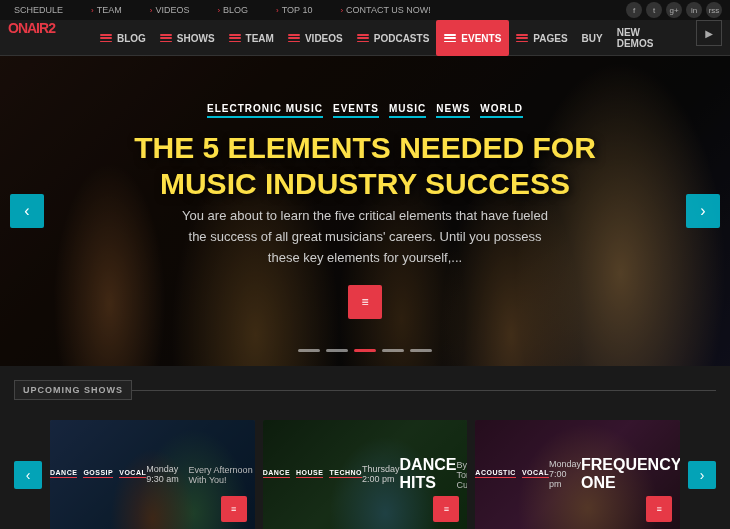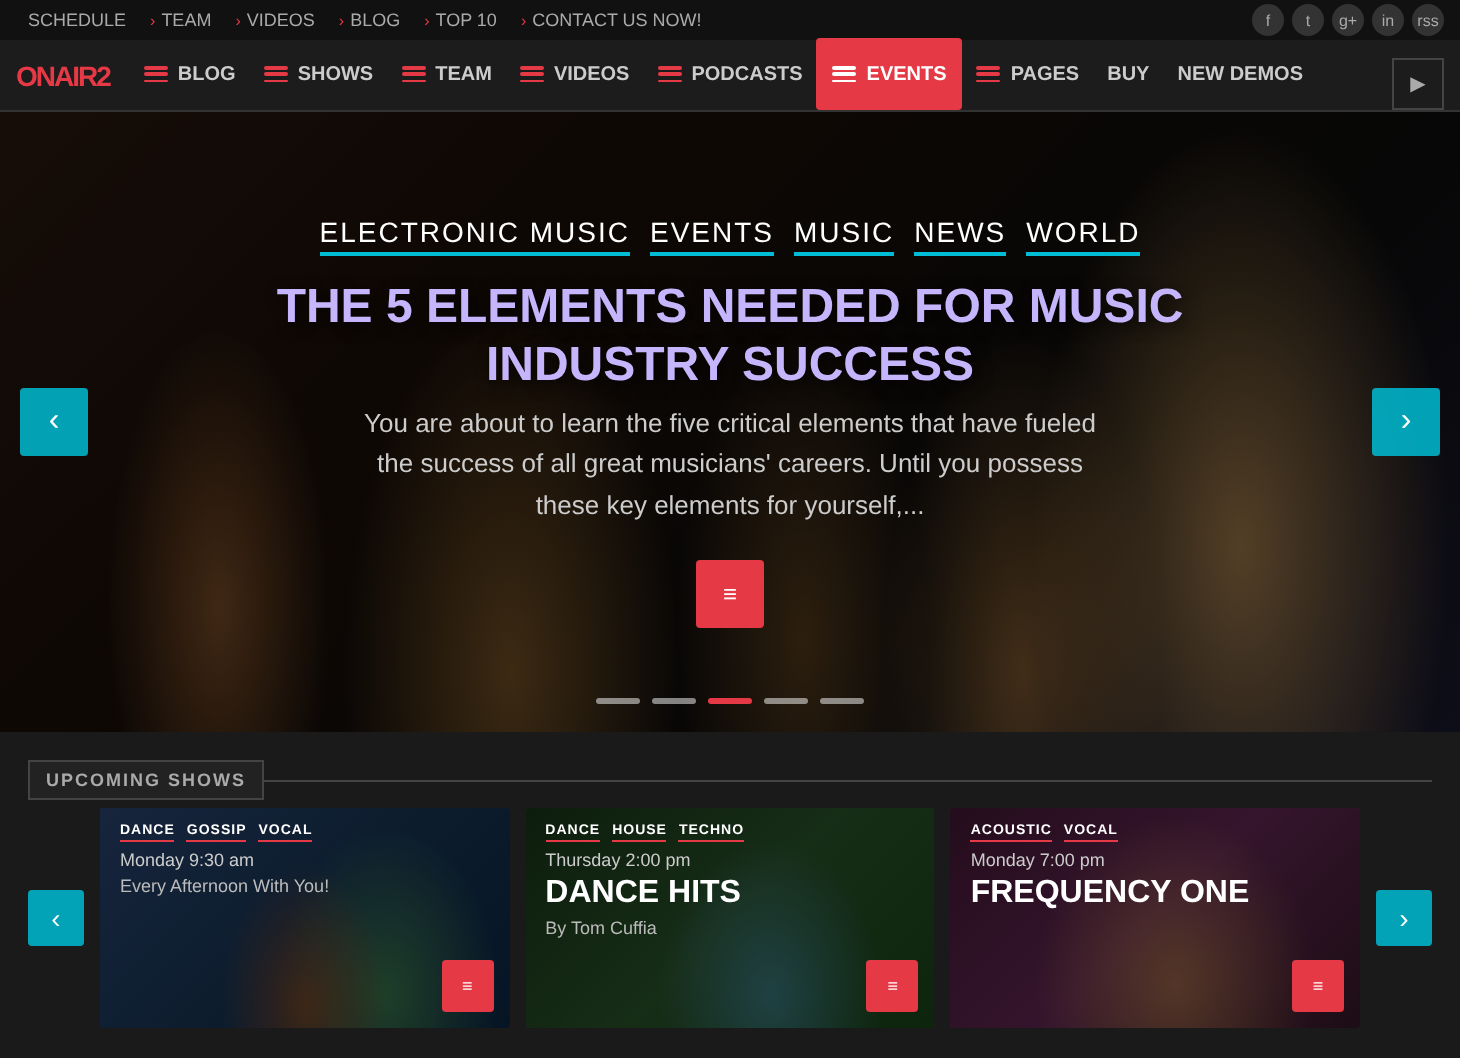--- a/index.html
+++ b/index.html
@@ -16,21 +16,21 @@
     #top-bar {
       background: #111;
       height: 20px;
       display: flex;
       align-items: center;
       padding: 0 8px;
       justify-content: space-between;
     }
     #top-bar-left {
       display: flex;
-      gap: 0;
+      gap: 16px;
     }
     .top-bar-item {
       color: #aaa;
       font-size: 9px;
       text-transform: uppercase;
       padding: 0 6px;
       display: flex;
       align-items: center;
       cursor: pointer;
     }
@@ -55,23 +55,24 @@
       color: #aaa;
       font-size: 8px;
       cursor: pointer;
     }
 
     
     #main-nav {
       background: #1c1c1c;
       height: 36px;
       display: flex;
-      align-items: flex-end;
+      align-items: flex-start;
       padding: 0 8px;
       border-bottom: 1px solid #333;
+      gap: 28px;
     }
     #logo {
       color: #fff;
       font-size: 18px;
       font-weight: 900;
       margin-right: 10px;
       letter-spacing: -1px;
       text-transform: uppercase;
     }
     #logo span {
@@ -173,31 +174,31 @@
       text-align: center;
       padding: 0 100px;
     }
     #hero-tags {
       display: flex;
       gap: 10px;
       margin-bottom: 12px;
     }
     .hero-tag {
       color: #fff;
-      font-size: 14px;
-      font-weight: normal;
+      font-size: 10px;
+      font-weight: bold;
       text-transform: uppercase;
       letter-spacing: 1px;
       border-bottom: 2px solid #00bcd4;
       padding-bottom: 2px;
       cursor: pointer;
     }
     #hero-title {
-      color: #c4b5fd;
-      font-size: 24px;
+      color: #fde047;
+      font-size: 30px;
       font-weight: 900;
       text-transform: uppercase;
       line-height: 1.2;
       margin-bottom: 4px;
       text-shadow: 2px 2px 8px rgba(0,0,0,0.8);
     }
     #hero-desc {
       color: #ccc;
       font-size: 13px;
       line-height: 1.6;
@@ -259,21 +260,21 @@
 
     
     #bottom-section {
       background: #1a1a1a;
       padding: 14px 14px 0 14px;
       height: calc(529px - 310px - 36px - 20px);
     }
     #upcoming-header {
       display: flex;
       align-items: center;
-      margin-bottom: 4px;
+      margin-bottom: 20px;
     }
     #upcoming-label {
       background: #222;
       border: 1px solid #444;
       color: #aaa;
       font-size: 9px;
       font-weight: bold;
       text-transform: uppercase;
       padding: 4px 8px;
       letter-spacing: 1px;
@@ -357,24 +358,25 @@
         radial-gradient(ellipse 100px 120px at 55% 80%, rgba(240,180,80,0.5) 0%, transparent 70%);
     }
     .show-card-overlay {
       position: absolute;
       top: 0; left: 0; right: 0; bottom: 0;
       background: rgba(0,0,0,0.5);
     }
     .show-card-content {
       position: absolute;
       top: 0; left: 0; right: 0; bottom: 0;
-      padding: 8px 10px;
-      display: flex;
-      flex-direction: column;
+      padding: 8px 0;
+      display: flex;
+      flex-direction: row;
       justify-content: flex-start;
+      align-items: center;
     }
     .show-card-tags {
       display: flex;
       gap: 6px;
       margin-bottom: 4px;
     }
     .show-card-tag {
       color: #fff;
       font-size: 7px;
       font-weight: bold;

